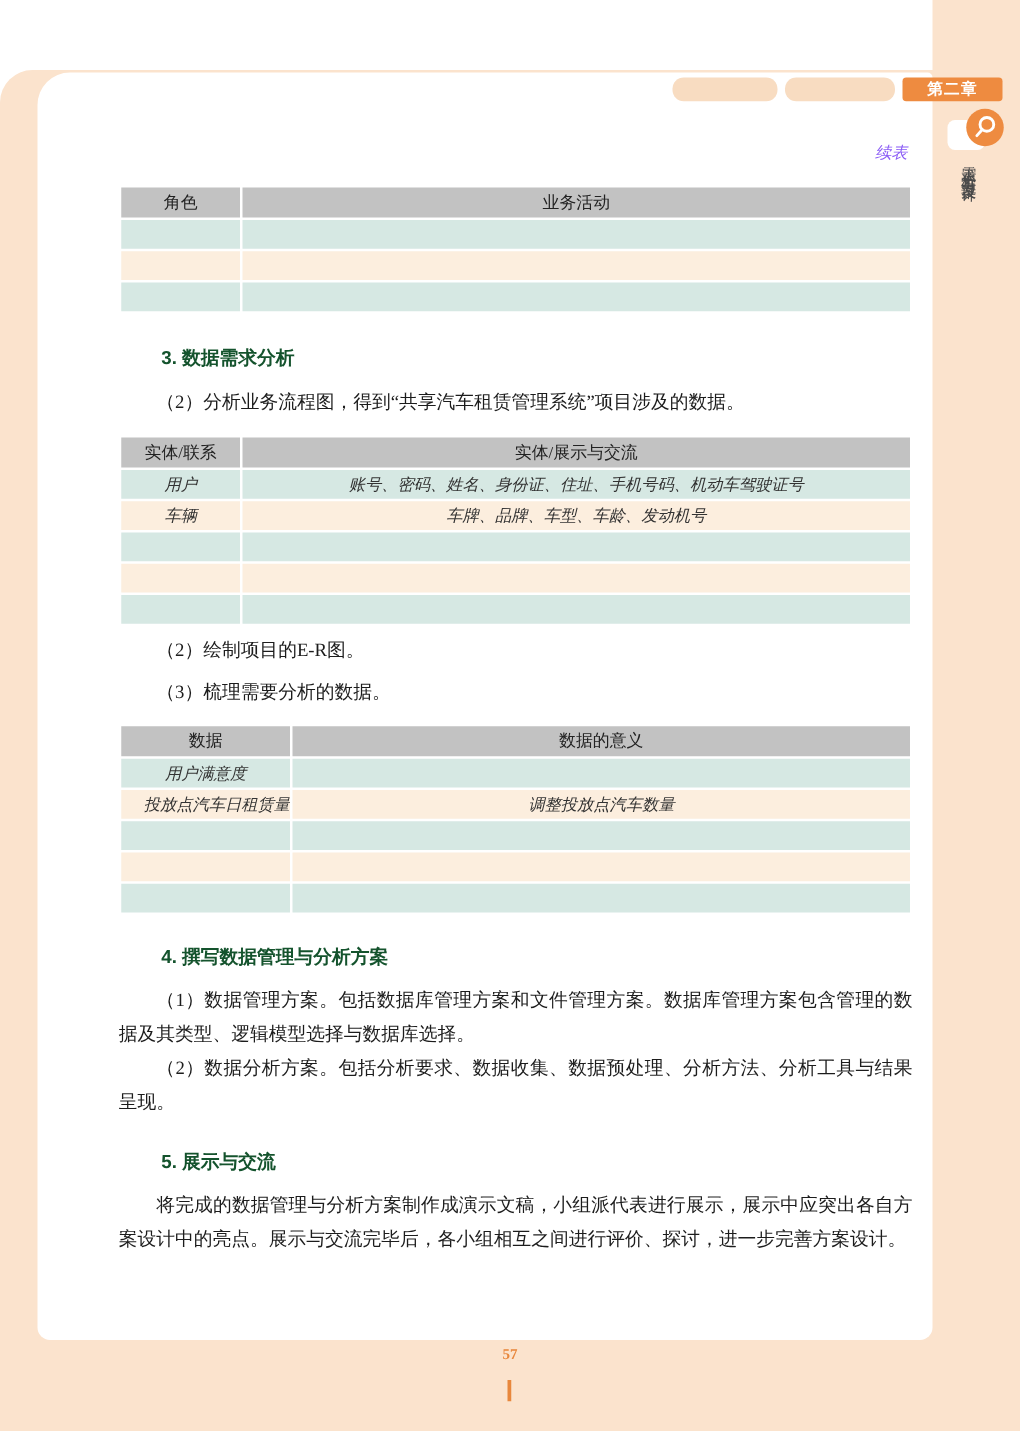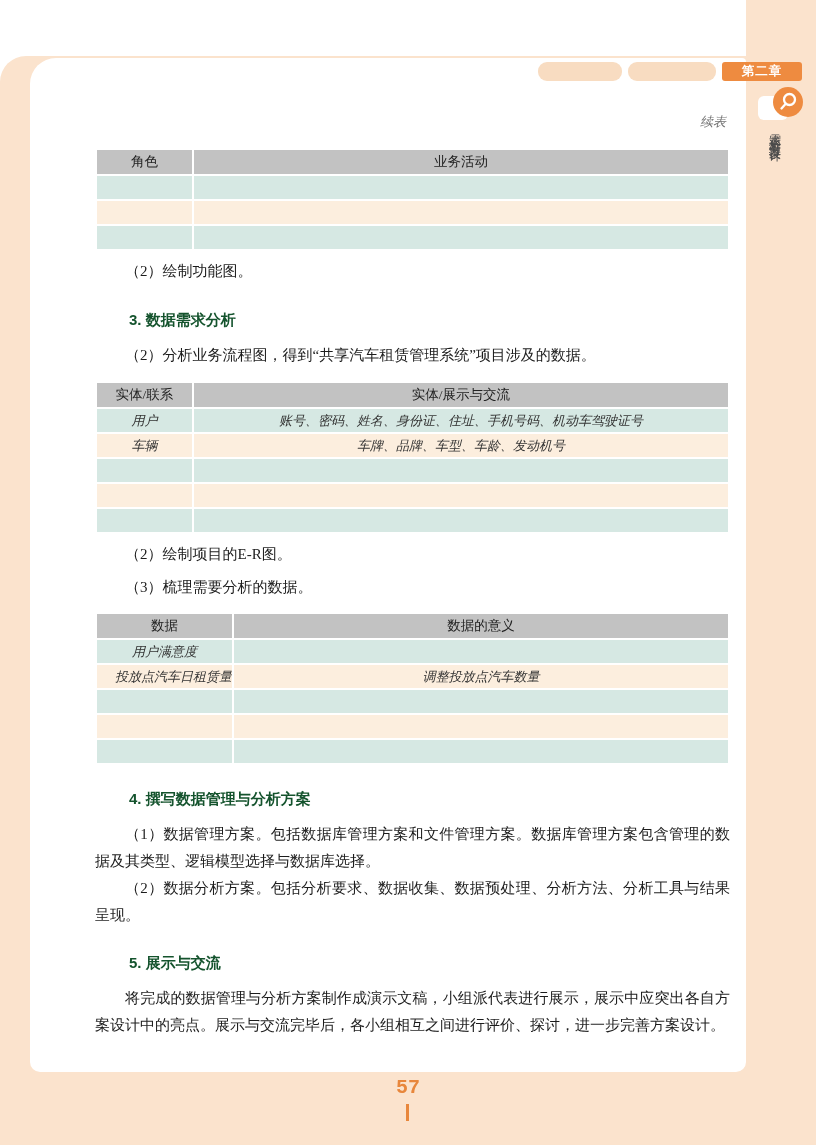--- a/index.html
+++ b/index.html
@@ -9,35 +9,35 @@
   .sidebar-strip{position:absolute;right:0;top:0;width:70px;height:1145px;background:#FBE3CD;}
   .tab-light{position:absolute;top:62px;height:19px;background:#F8DCC1;border-radius:9px;z-index:6;}
   .tab1{left:538px;width:84px;}
   .tab2{left:628px;width:88px;}
   .tab-chapter{position:absolute;left:722px;top:62px;width:80px;height:19px;background:#EE8B40;border-radius:3px;color:#fff;font-family:"Liberation Sans",sans-serif;font-size:12.5px;font-weight:bold;display:flex;align-items:center;justify-content:center;z-index:7;letter-spacing:1px;}
   .sidebar-icon{position:absolute;left:756px;top:84px;width:52px;height:40px;z-index:6;}
   .sidebar-icon .plate{position:absolute;left:2px;top:12px;width:30px;height:24px;background:#fff;border-radius:6px;}
   .sidebar-icon svg{position:absolute;left:16px;top:2px;}
   .sidebar-title{position:absolute;left:766px;top:124px;writing-mode:vertical-rl;text-orientation:upright;font-family:"Liberation Sans",sans-serif;font-size:12px;letter-spacing:2px;color:#4a4a4a;font-weight:500;z-index:6;}
   .content-panel{position:absolute;left:30px;top:58px;width:716px;height:1014px;background:#fff;border-radius:26px 4px 10px 10px;box-sizing:border-box;padding:56px 16px 0 65px;z-index:2;}
-  .continued{font-size:13px;font-style:italic;color:#737373;text-align:right;line-height:16px;margin-bottom:18px;padding-right:4px;}
+  .continued{font-size:13px;font-style:italic;color:#8b5cf6;text-align:right;line-height:16px;margin-bottom:18px;padding-right:4px;}
   table.tbl{width:635px;border-collapse:separate;border-spacing:2px;table-layout:fixed;}
   table.tbl th{background:#C2C2C2;height:24px;font-size:13.5px;font-weight:normal;color:#222;text-align:center;padding:0 4px;margin-top:24px;}
   table.tbl td{height:23px;font-size:13px;font-style:italic;color:#333;text-align:center;padding:0 18px;overflow:hidden;white-space:nowrap;}
   table.tbl tr:nth-child(even) td{background:#D6E8E3;}
   table.tbl tr:nth-child(odd) td{background:#FCEEDE;}
   col.c95{width:95px;} col.c135{width:135px;}
   .body-line{font-size:15px;line-height:25px;text-indent:2em;margin-top:8px;text-align:justify;}
   .para{font-size:15px;line-height:27px;text-indent:2em;margin-top:10px;text-align:justify;}
   .para.cont{margin-top:0;}
   .heading{font-family:"Liberation Sans",sans-serif;font-size:15px;font-weight:bold;color:#14532d;line-height:24px;margin-top:24px;padding-left:34px;}
   .heading.h4m,.heading.h5m{margin-top:22px;}
   .tbl-wrap{margin-top:12px;}
   .tbl-wrap.first{margin-top:0;}
-  .page-number{position:absolute;left:0;top:1076px;width:816px;text-align:center;font-family:Liberation Mono, monospace;font-size:20px;font-weight:bold;color:#E8873C;z-index:3;}
+  .page-number{position:absolute;left:0;top:1076px;width:816px;text-align:center;font-family:Liberation Serif, serif;font-size:12px;font-weight:bold;color:#E8873C;z-index:3;}
   .page-tick{position:absolute;left:406px;top:1104px;width:3px;height:17px;background:#E8873C;z-index:3;}
 </style>
 </head>
 <body>
 
 <div class="page">
   <div class="peach-bg"></div>
   <div class="sidebar-strip"></div>
 
   <div class="tab-light tab1"></div>
@@ -79,21 +79,20 @@
           <td></td>
         </tr>
         <tr>
           <td></td>
           <td></td>
         </tr>
       </tbody>
         </table>
     </div>
 
-    <div class="body-line">（2）绘制功能图。</div>
 
     <div class="heading">3. 数据需求分析</div>
 
     <div class="para">（2）分析业务流程图，得到“共享汽车租赁管理系统”项目涉及的数据。</div>
 
     <div class="tbl-wrap">
       <table class="tbl">
         <colgroup>
             <col class="c95">
             <col>

